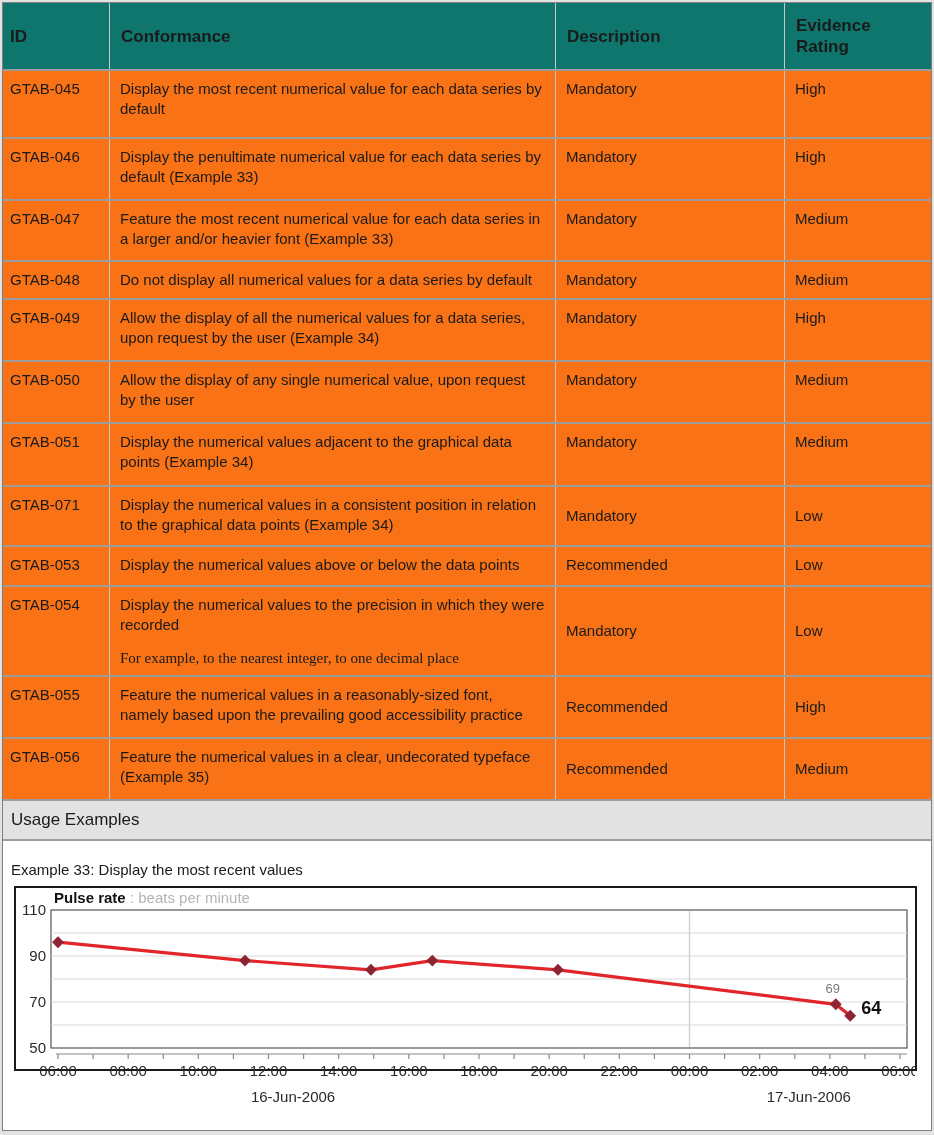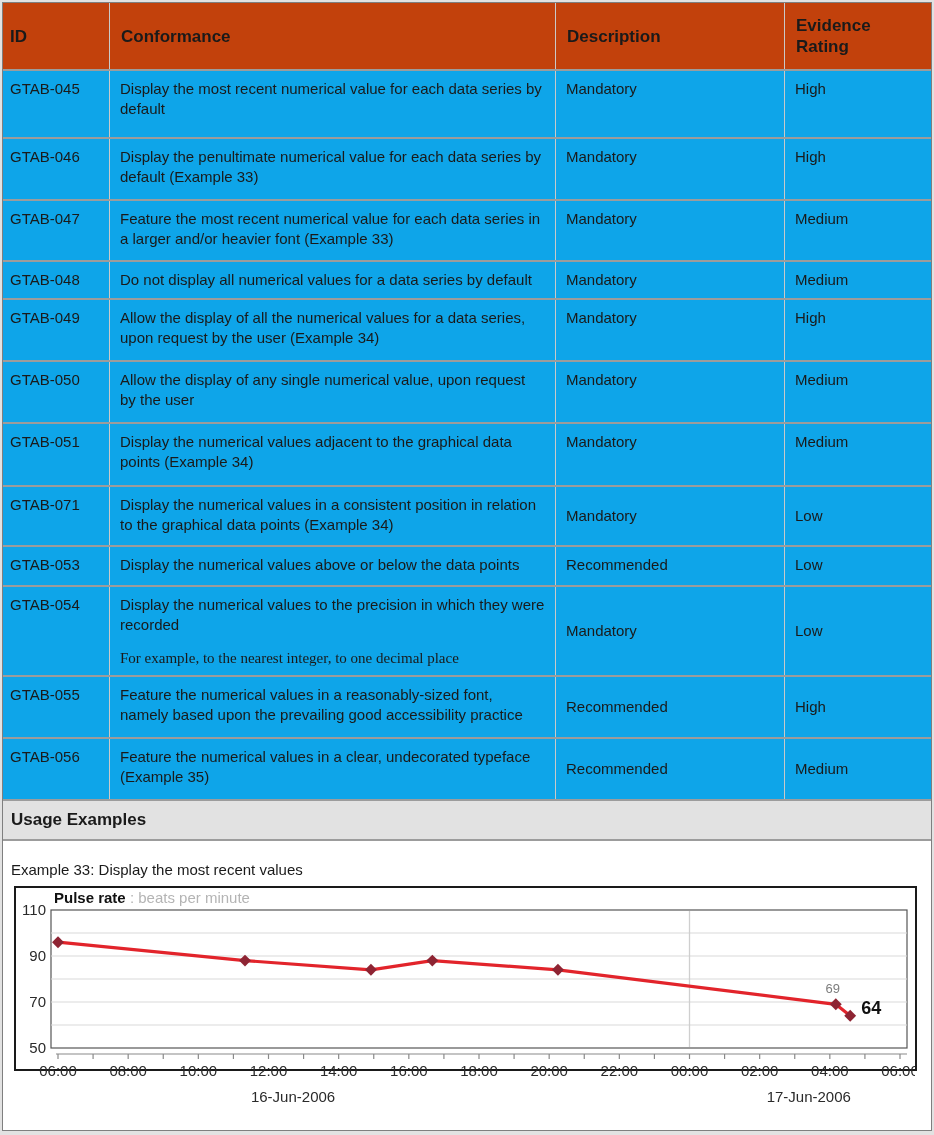--- a/index.html
+++ b/index.html
@@ -16,35 +16,35 @@
     height: 1129px;
     background: #ffffff;
     border: 1px solid #7f7f7f;
   }
   
   .thead, .trow {
     display: grid;
     grid-template-columns: 106px 446px 229px 1fr;
   }
   .thead {
-    background: #c2410c;
+    background: #0f766e;
     min-height: 66px;
   }
   .thead > div {
     display: flex;
     align-items: center;
     font-weight: bold;
     font-size: 17px;
     line-height: 21px;
     padding: 8px 10px 8px 7px;
   }
   .thead > div + div, .trow > div + div { border-left: 1px solid #c9c9c9; }
   .thead > div + div { padding-left: 11px; }
   .trow {
-    background: #0ea5e9;
+    background: #f97316;
     border-top: 2px solid #9c9c9c;
   }
   .trow > div {
     padding: 8px 10px 6px;
     font-size: 15px;
     line-height: 20px;
   }
   .trow .c-id { padding-left: 7px; }
   .trow .c-desc p + p { margin-top: 13px; font-family: Liberation Serif, serif; }
   .trow.middle .c-conf, .trow.middle .c-rating {
@@ -59,21 +59,21 @@
   .trow:nth-child(11){min-height:62px}.trow:nth-child(12){min-height:62px}
   
   .band {
     min-height: 42px;
     background: #e2e2e2;
     border-top: 2px solid #9c9c9c;
     border-bottom: 2px solid #9c9c9c;
     display: flex;
     align-items: center;
     padding-left: 8px;
-    font-weight: bold;
+    font-weight: normal;
     font-size: 17px;
   }
   .caption {
     padding: 20px 8px 6px;
     font-size: 15px;
     min-height: 36px;
     background: #fff;
   }
   
   .chart-box {

